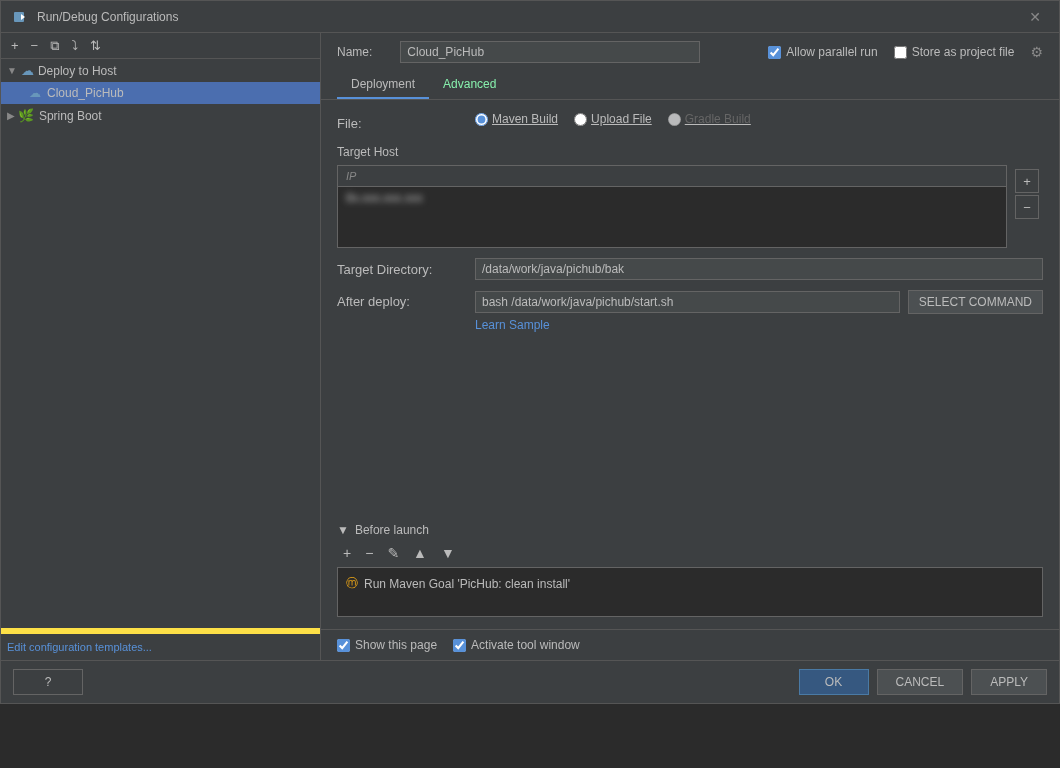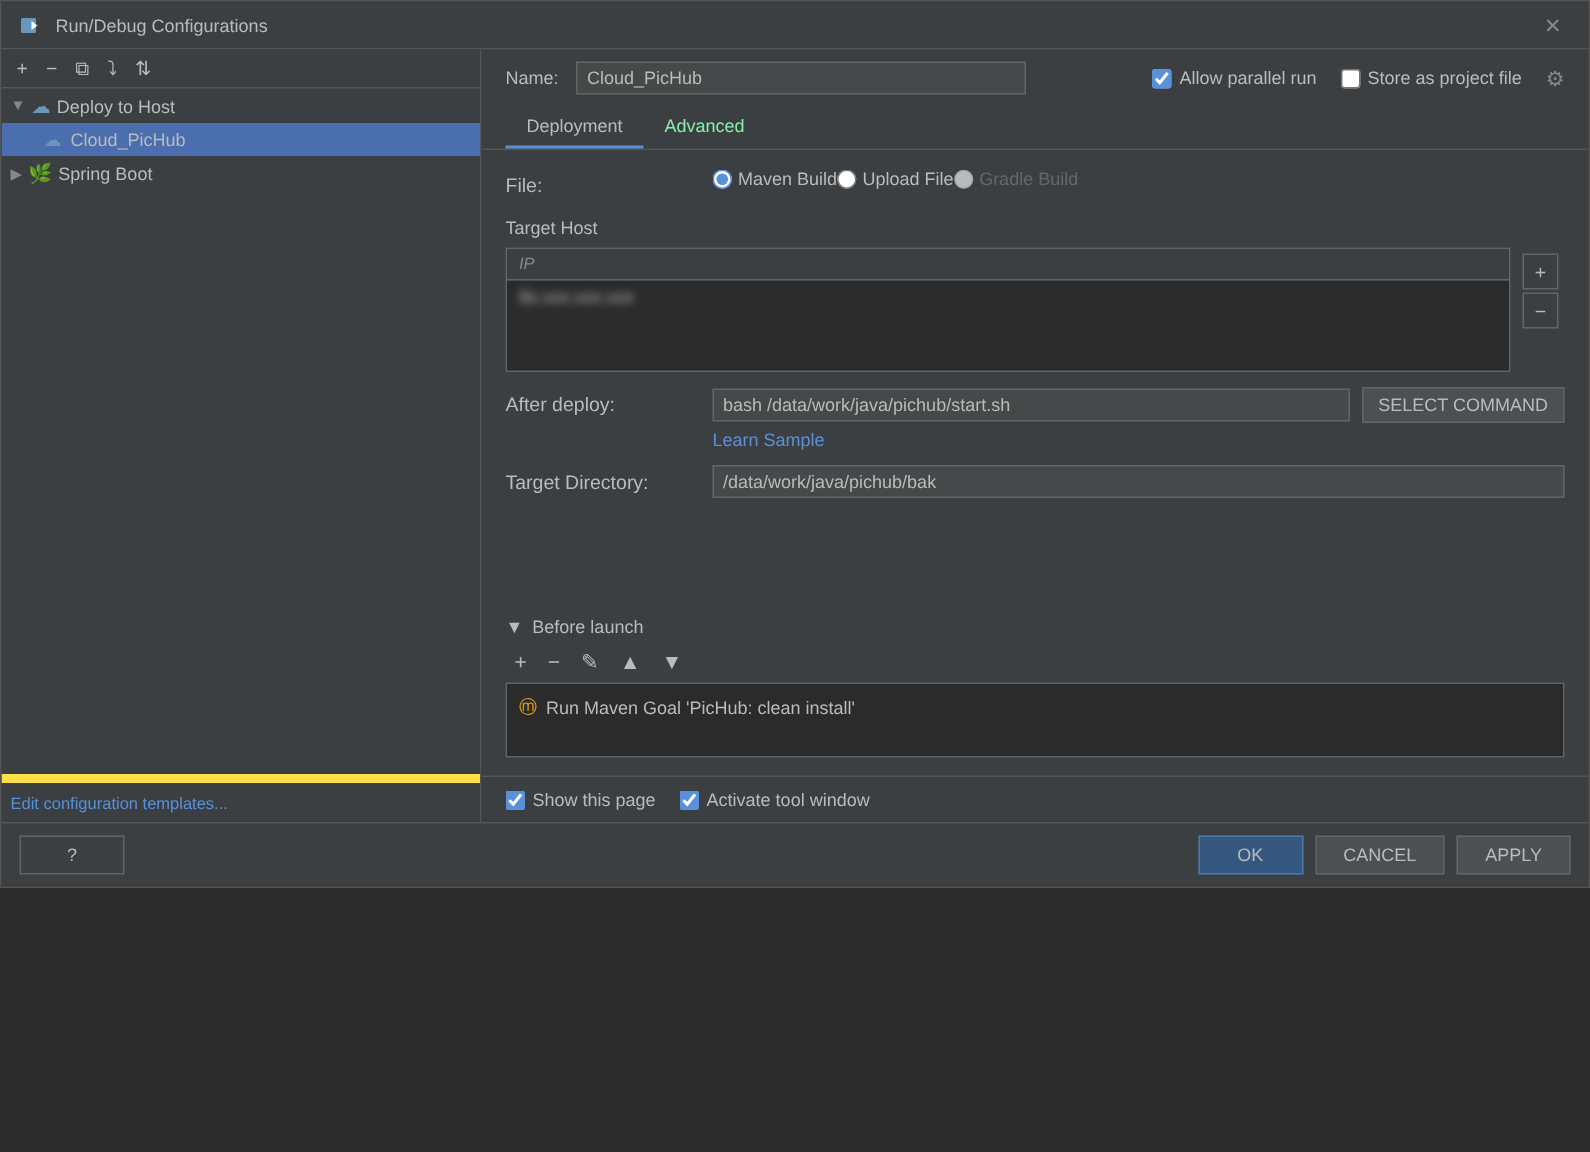--- a/index.html
+++ b/index.html
@@ -7,21 +7,21 @@
       width: 1060px;
       height: 768px;
       background: #2b2b2b;
       font-family: 'Segoe UI', Arial, sans-serif;
       font-size: 12px;
       color: #bbbbbb;
       overflow: hidden;
     }
     .dialog {
       width: 1060px;
-      height: 592px;
+      height: 704px;
       background: #3c3f41;
       border: 1px solid #555;
       display: flex;
       flex-direction: column;
     }
     .title-bar {
       background: #3c3f41;
       padding: 8px 12px;
       display: flex;
       align-items: center;
@@ -122,21 +122,21 @@
       flex: 1;
       display: flex;
       flex-direction: column;
       background: #3c3f41;
       overflow: hidden;
     }
     .detail-header {
       padding: 8px 16px;
       display: flex;
       align-items: center;
-      gap: 12px;
+      gap: 28px;
     }
     .name-label { color: #bbbbbb; font-size: 12px; }
     .name-input {
       background: #45494a;
       border: 1px solid #646464;
       color: #bbbbbb;
       padding: 3px 6px;
       font-size: 12px;
       width: 300px;
     }
@@ -191,22 +191,23 @@
       gap: 8px;
     }
     .field-label {
       color: #bbbbbb;
       font-size: 13px;
       min-width: 130px;
       padding-top: 4px;
     }
     .radio-group {
       display: flex;
-      gap: 0;
-      align-items: center;
+      gap: 16px;
+      align-items: center;
+      text-decoration: underline;
     }
     .radio-label {
       display: flex;
       align-items: center;
       gap: 4px;
       cursor: pointer;
       font-size: 12px;
     }
     .radio-label input[type="radio"] { accent-color: #5891d9; cursor: pointer; }
     .radio-label.disabled { color: #666; }
@@ -487,33 +488,33 @@
               </div>
             </div>
             <div class="table-side-btns">
               <button class="tbl-btn">+</button>
               <button class="tbl-btn">−</button>
             </div>
           </div>
         </div>
 
         <div class="field-row">
+          <span class="field-label">Target Directory:</span>
+          <input class="text-input" type="text" value="/data/work/java/pichub/bak" style="">
+        </div>
+
+        <div class="field-row">
           <span class="field-label">After deploy:</span>
           <div style="display:flex; flex-direction:column; flex:1; gap:4px;">
             <div class="after-deploy-row">
               <input class="text-input" type="text" value="bash /data/work/java/pichub/start.sh" style="">
               <button class="select-cmd-btn">SELECT COMMAND</button>
             </div>
             <a class="learn-link">Learn Sample</a>
           </div>
-        </div>
-
-        <div class="field-row">
-          <span class="field-label">Target Directory:</span>
-          <input class="text-input" type="text" value="/data/work/java/pichub/bak" style="">
         </div>
 
         <div style="flex:1;"></div>
 
         <div class="before-launch-section">
           <div class="section-header">
             <span>▼</span>
             <span>Before launch</span>
           </div>
           <div class="before-launch-toolbar">

